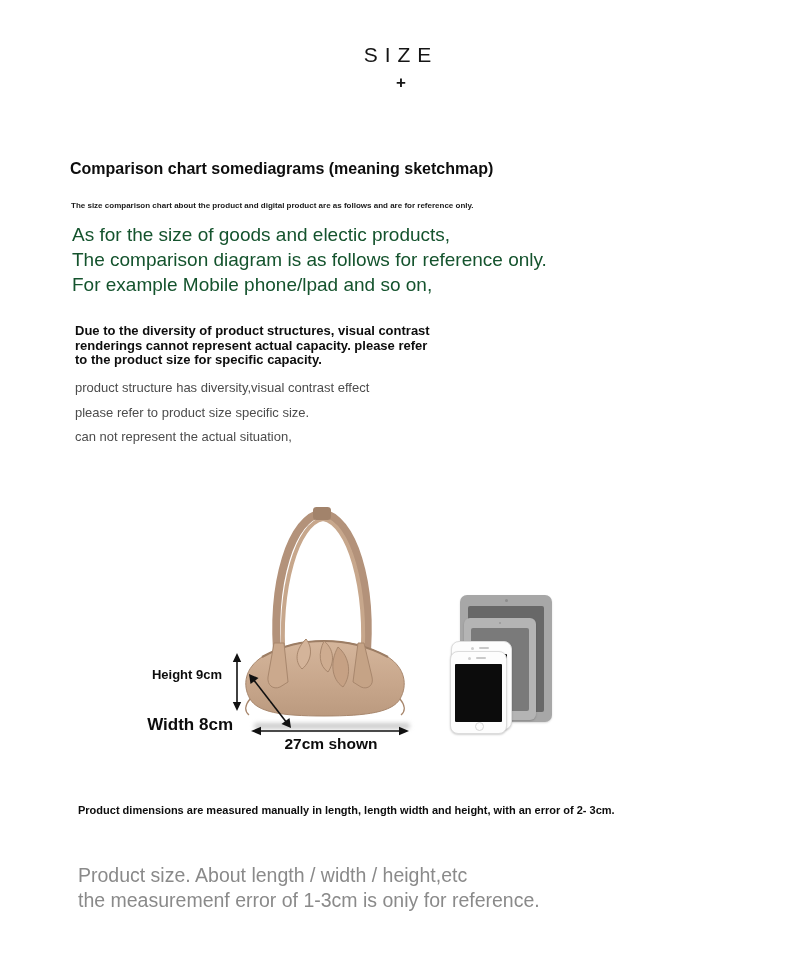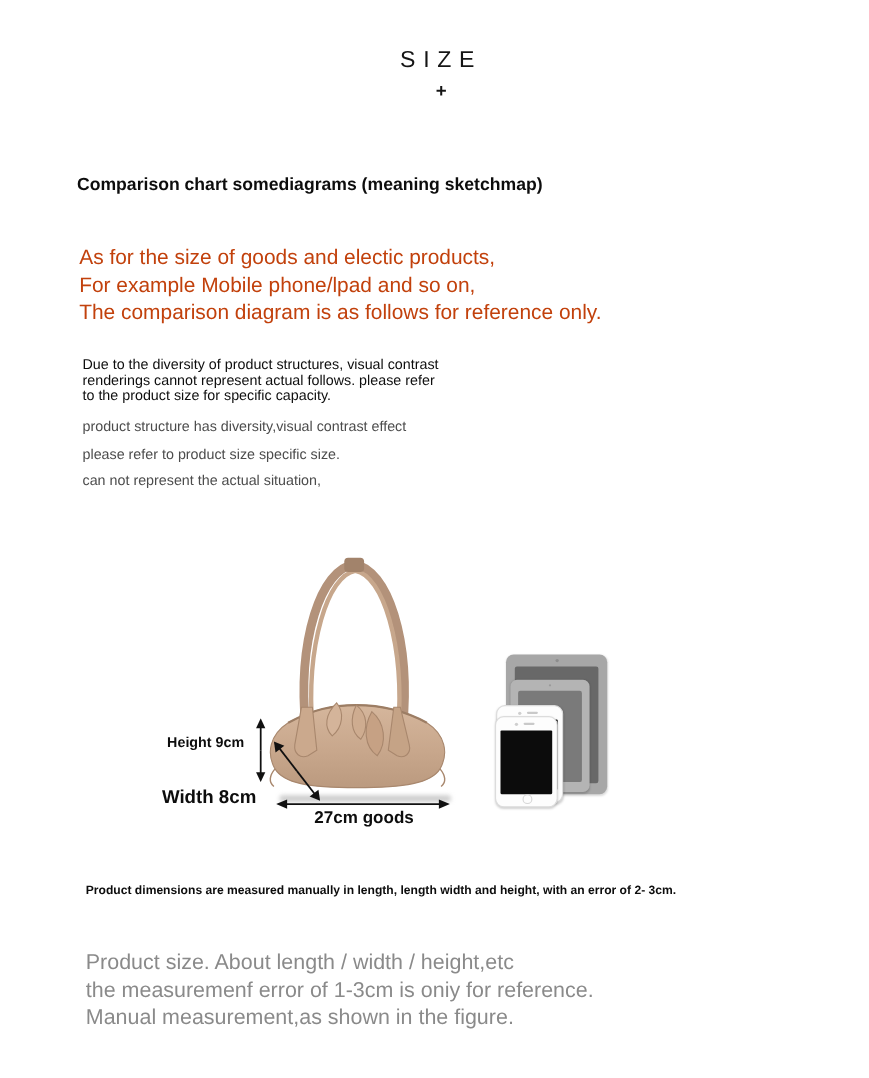--- a/index.html
+++ b/index.html
@@ -10,23 +10,23 @@
     padding-left:12px;
   }
   
   .title-block{position:absolute;top:40px;left:0;width:100%;text-align:center;}
   .title-line1{font-size:21px;letter-spacing:7px;font-weight:500;color:#151515;line-height:30px;}
   .title-line2{font-size:21px;letter-spacing:6px;font-weight:500;color:#151515;line-height:30px;}
   .title-plus{font-size:17px;font-weight:600;color:#151515;line-height:26px;}
   
   .heading{position:absolute;top:160px;left:70px;margin:0;font-size:16px;font-weight:700;color:#0d0d0d;text-align:right;}
   .subnote{position:absolute;top:201px;left:71px;font-size:8px;font-weight:700;color:#1a1a1a;}
-  .gray-intro{position:absolute;top:222px;left:72px;font-size:19px;line-height:25px;color:#c2410c;}
+  .gray-intro{position:absolute;top:222px;left:72px;font-size:19px;line-height:25px;color:#14532d;}
   
-  .bold-note{position:absolute;top:324px;left:75px;font-size:13px;font-weight:400;line-height:14.5px;color:#0d0d0d;}
+  .bold-note{position:absolute;top:324px;left:75px;font-size:13px;font-weight:700;line-height:14.5px;color:#0d0d0d;}
   .plain-note{position:absolute;top:376px;left:75px;font-size:13px;line-height:24.5px;color:#4c4c4c;}
   
   .figure{position:absolute;top:495px;left:0;width:654px;height:300px;}
   .bag-svg{position:absolute;left:240px;top:6px;}
   .dim-label{position:absolute;font-weight:700;color:#0d0d0d;}
   .height-label{left:130px;width:92px;top:172px;text-align:right;font-size:13px;}
   .width-label{left:138px;width:95px;top:220px;text-align:right;font-size:17px;}
   .length-label{left:255px;width:152px;top:240px;text-align:center;font-size:15.5px;}
   .height-arrow{position:absolute;left:230px;top:158px;}
   .width-arrow{position:absolute;left:242px;top:172px;}
@@ -55,29 +55,30 @@
 <body>
 
 <div class="canvas">
 
   <div class="title-block">
     <div class="title-line1">SIZE</div>
     <div class="title-plus">+</div>
   </div>
 
   <h1 class="heading">Comparison chart somediagrams (meaning sketchmap)</h1>
+  <div class="subnote">The size comparison chart about the product and digital product are as follows and are for reference only.</div>
   <div class="gray-intro">
     <div>As for the size of goods and electic products,</div>
+    <div>The comparison diagram is as follows for reference only.</div>
     <div>For example Mobile phone/lpad and so on,</div>
-    <div>The comparison diagram is as follows for reference only.</div>
   </div>
 
   <div class="bold-note">
     <div>Due to the diversity of product structures, visual contrast</div>
-    <div>renderings cannot represent actual follows. please refer</div>
+    <div>renderings cannot represent actual capacity. please refer</div>
     <div>to the product size for specific capacity.</div>
   </div>
   <div class="plain-note">
     <div>product structure has diversity,visual contrast effect</div>
     <div>please refer to product size specific size.</div>
     <div>can not represent the actual situation,</div>
   </div>
 
   <div class="figure">
 
@@ -125,21 +126,21 @@
       <polygon points="7,7 8.5,17 16.5,11" fill="#111"></polygon>
       <polygon points="49,61 47.5,51 39.5,57" fill="#111"></polygon>
     </svg>
 
     <svg class="length-arrow" width="158" height="14" viewBox="0 0 158 14">
       <line x1="79" y1="7" x2="7" y2="7" stroke="#111" stroke-width="1.6"></line>
       <line x1="79" y1="7" x2="151" y2="7" stroke="#111" stroke-width="1.6"></line>
       <polygon points="0,7 10,2.8 10,11.2" fill="#111"></polygon>
       <polygon points="158,7 148,2.8 148,11.2" fill="#111"></polygon>
     </svg>
-    <div class="dim-label length-label">27cm goods</div>
+    <div class="dim-label length-label">27cm shown</div>
 
     <div class="devices">
       <div class="tablet-large">
         <div class="cam"></div>
         <div class="screen"></div>
       </div>
       <div class="tablet-small">
         <div class="cam"></div>
         <div class="screen"></div>
       </div>
@@ -155,16 +156,15 @@
         <div class="screen"></div>
         <div class="home"></div>
       </div>
     </div>
   </div>
 
   <div class="footer-bold">Product dimensions are measured manually in length, length width and height, with an error of 2- 3cm.</div>
   <div class="footer-gray">
     <div>Product size. About length / width / height,etc</div>
     <div>the measuremenf error of 1-3cm is oniy for reference.</div>
-    <div>Manual measurement,as shown in the figure.</div>
   </div>
 
 </div>
 
 </body></html>

